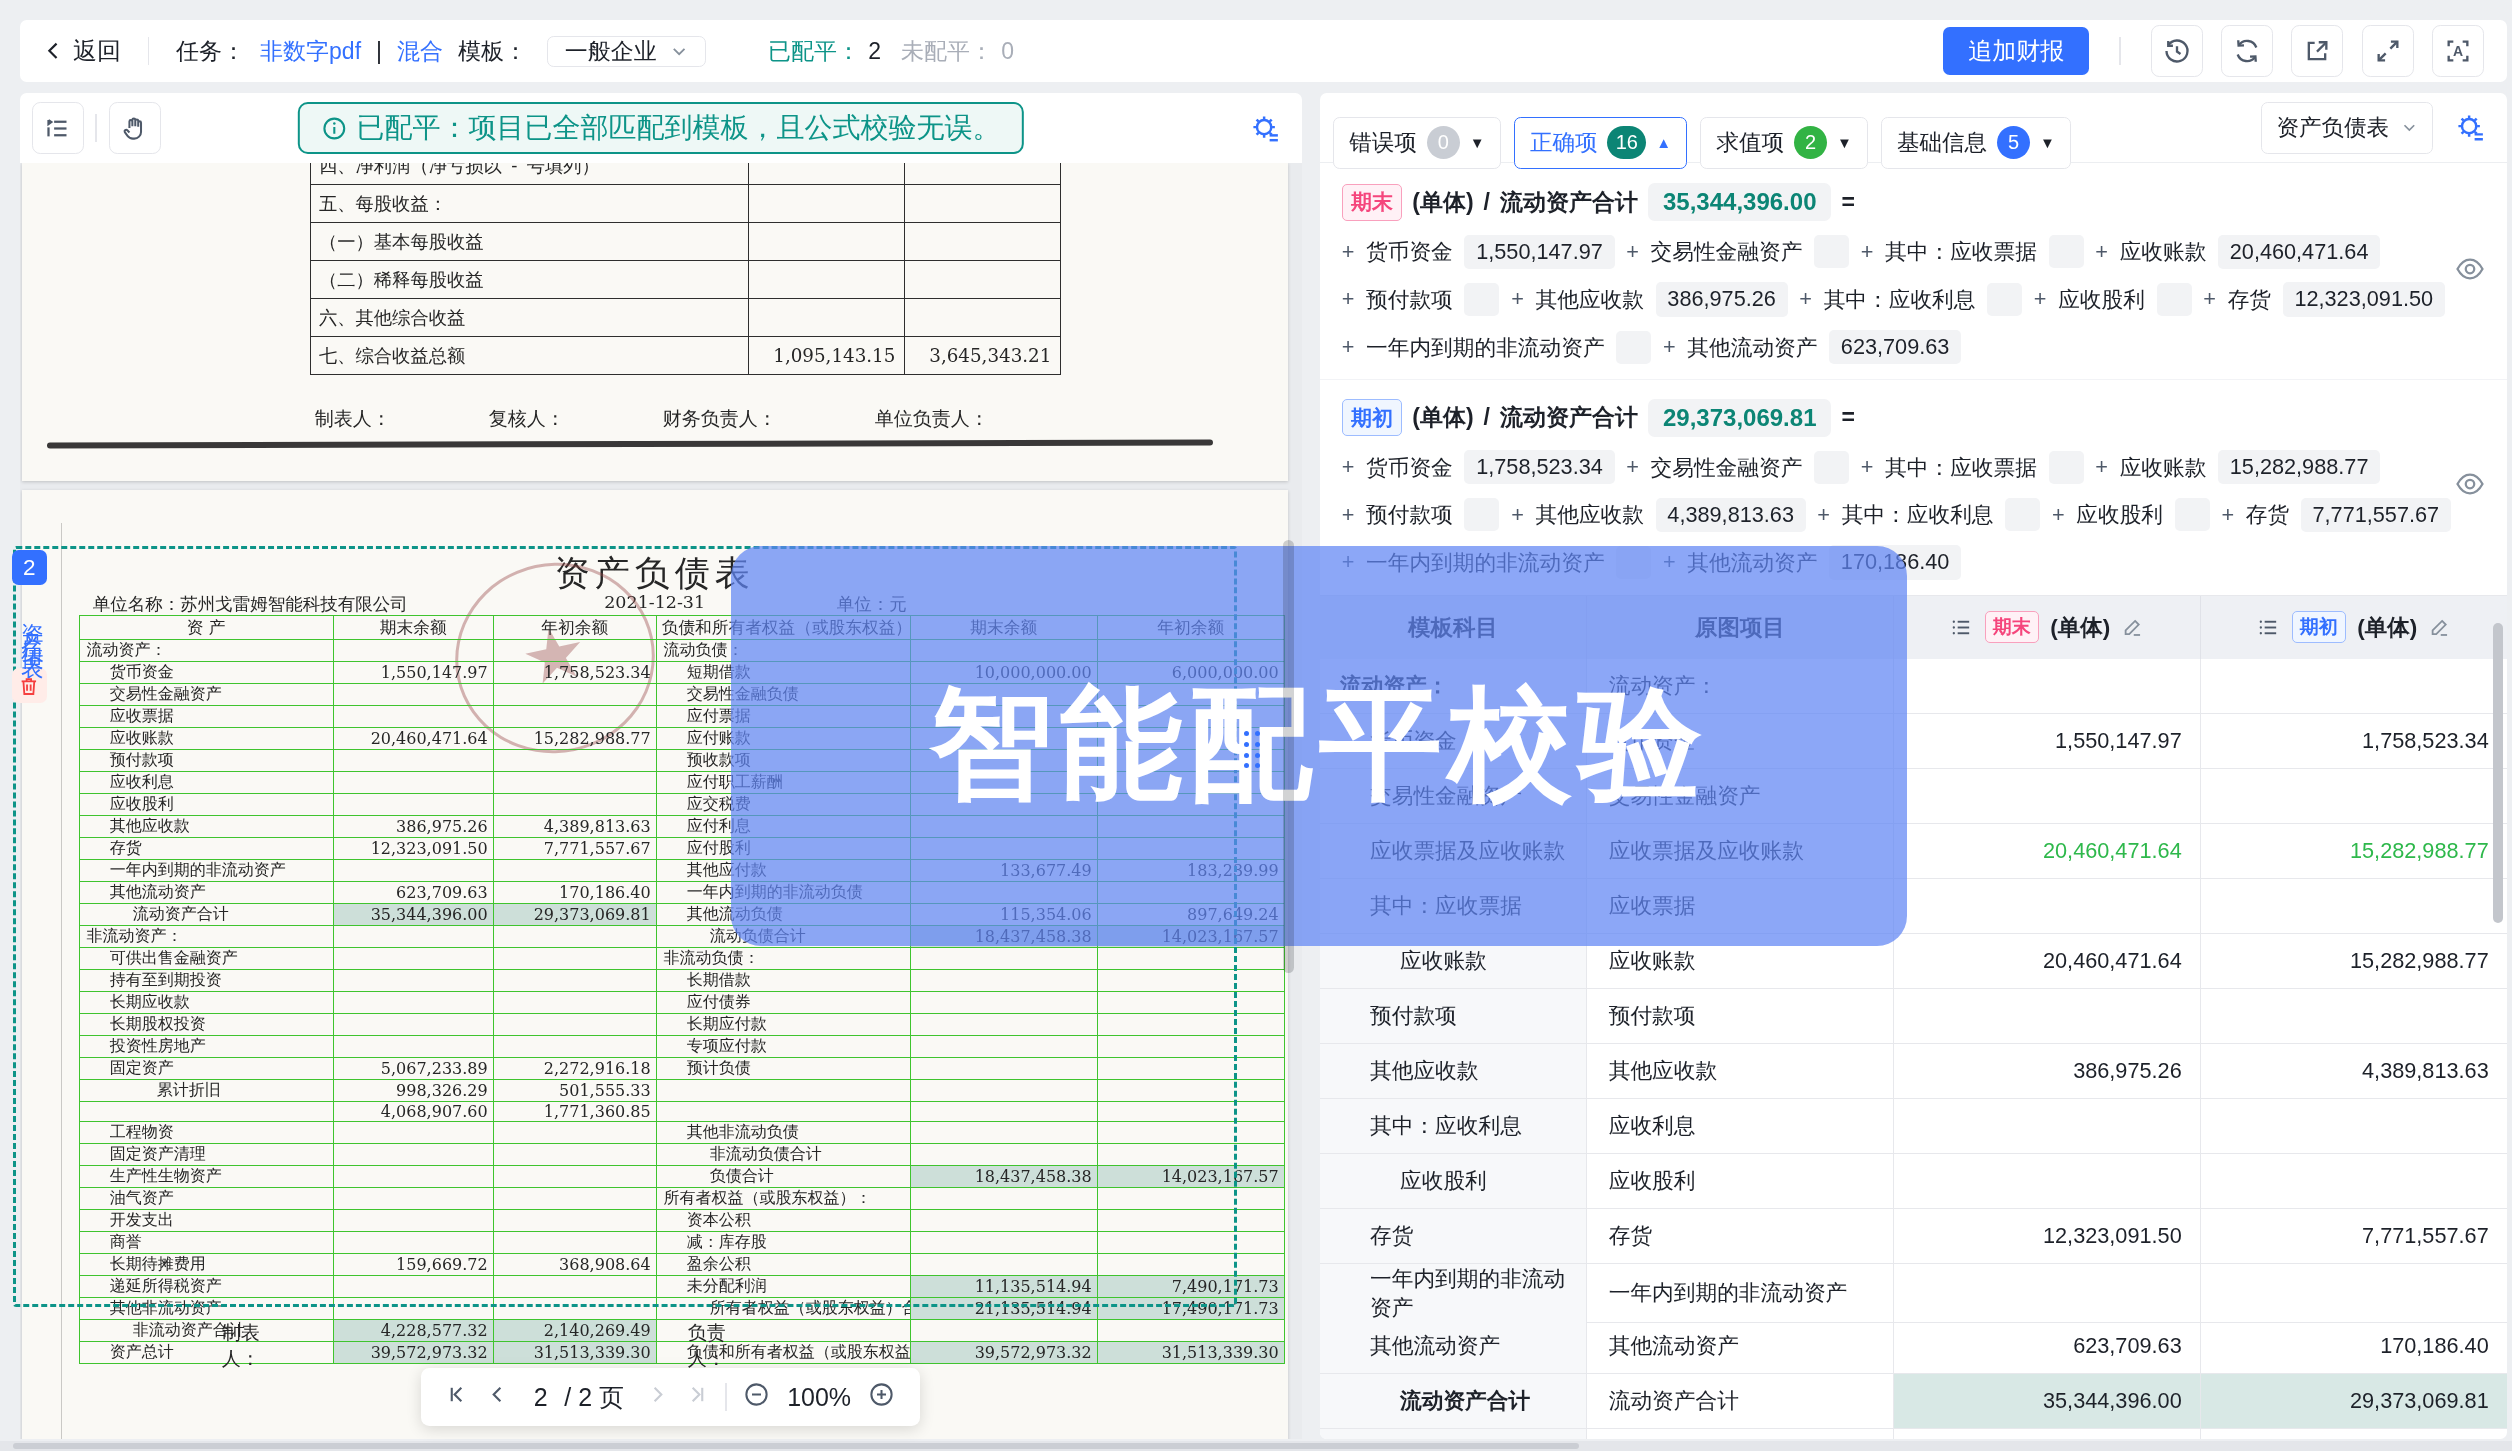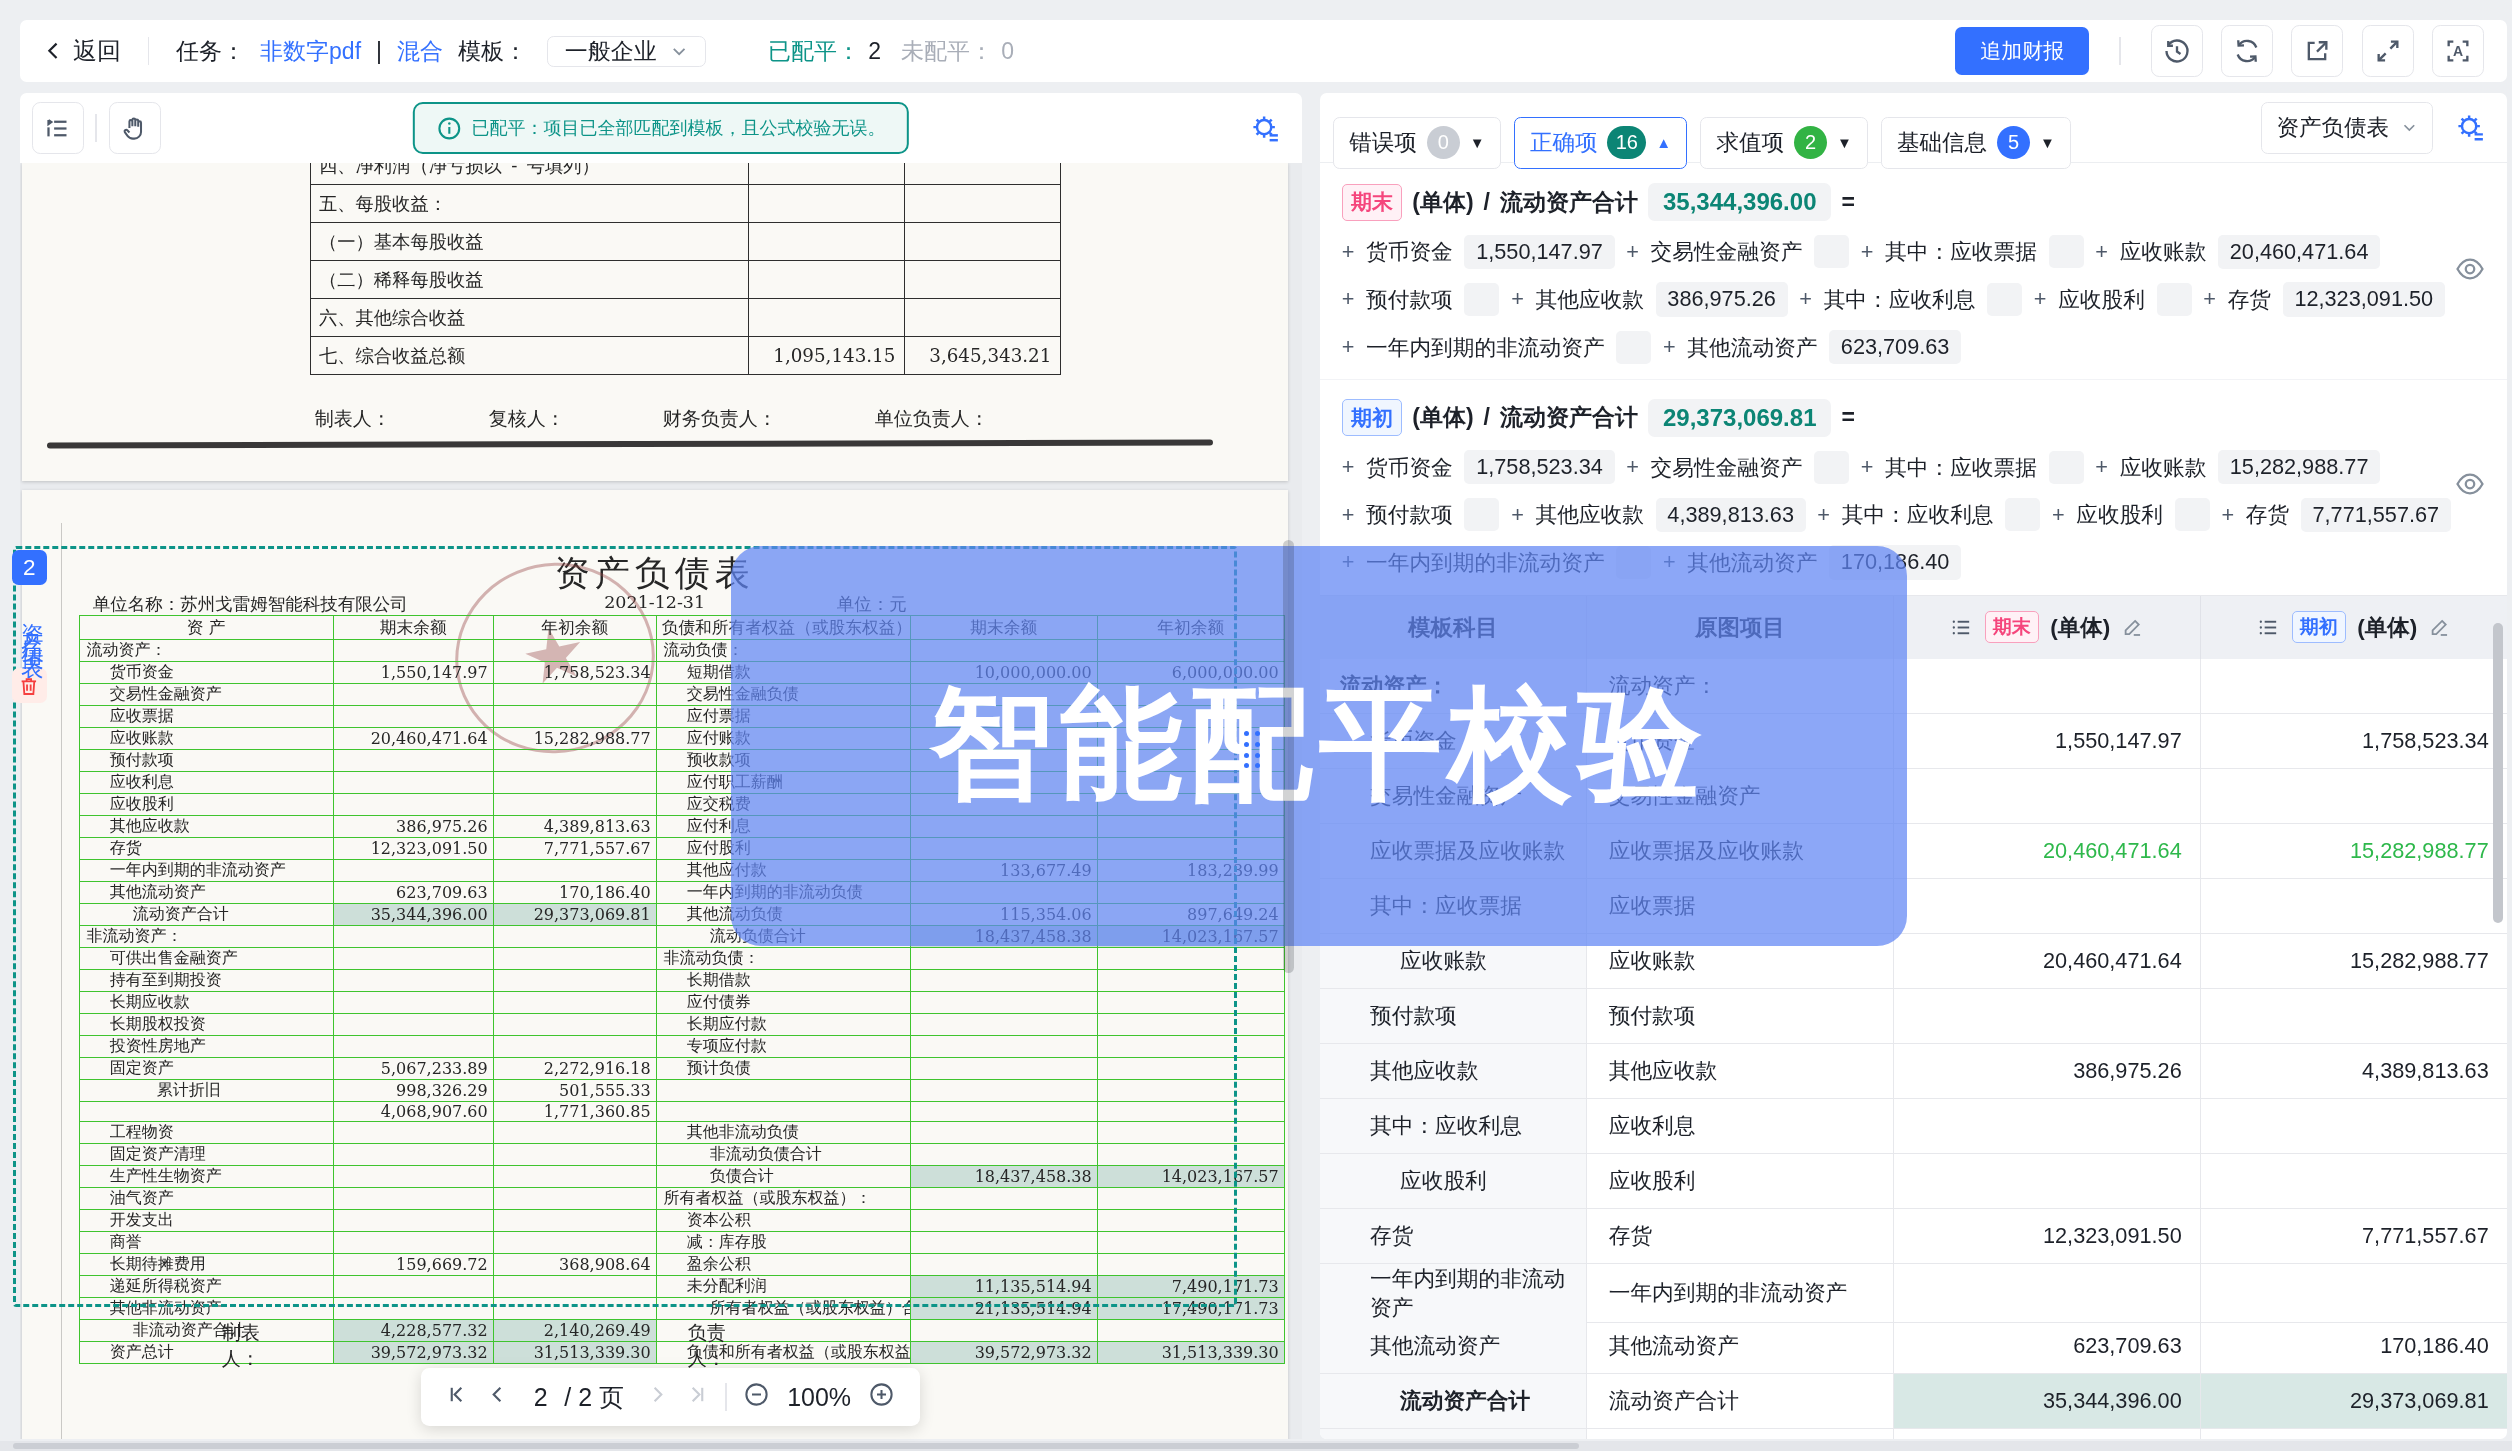--- a/index.html
+++ b/index.html
@@ -13,32 +13,32 @@
   .tb-left { display:flex; align-items:center; gap:15px; }
   .back-btn { display:flex; align-items:center; gap:8.3px; cursor:pointer; font-size:24px; }
   .v-div { width:1.7px; height:28px; background:#e5e6eb; margin:0 11.7px; }
   .blue { color:#3370ff; }
   .teal-t { color:#0d9488; }
   .gray-t { color:#a9aeb8; }
   .sel-box { display:flex; align-items:center; gap:13.3px; border:1.7px solid #e5e6eb; border-radius:6.7px;
     height:31px; padding:0 16.7px; margin-left:5px; }
   .tb-stats { display:flex; align-items:center; gap:8.3px; margin-left:47px; }
   .tb-right { margin-left:auto; display:flex; align-items:center; gap:18.3px; }
-  .btn-primary { background:#3370ff; color:#fff; font-size:21px; height:48px; padding:0 25px;
+  .btn-primary { background:#3370ff; color:#fff; font-size:24px; height:48px; padding:0 25px;
     border:none; border-radius:6.7px; display:flex; align-items:center; cursor:pointer; }
   .icon-btn { width:52px; height:52px; border:1.7px solid #e5e6eb; border-radius:8.3px; background:#fff;
     display:flex; align-items:center; justify-content:center; cursor:pointer; }
   .icon-btn svg { stroke:#4e5969; }
 
   
   .lp-toolbar { position:absolute; left:20px; top:93px; width:1282px; height:70px; background:#fff;
     border-radius:6.7px 6.7px 0 0; display:flex; align-items:center; padding:0 11.7px; }
   .status-pill { position:absolute; left:50%; transform:translateX(-50%); top:9.2px; height:52px;
     border:2.1px solid #0d9488; background:#eef8f6; color:#0d9488; border-radius:10px;
-    display:flex; align-items:center; gap:10px; padding:0 21.7px; font-size:18px; white-space:nowrap; }
+    display:flex; align-items:center; gap:10px; padding:0 21.7px; font-size:28px; white-space:nowrap; }
   .gear-btn { position:absolute; right:13.3px; top:11.7px; width:47px; height:47px; display:flex;
     align-items:center; justify-content:center; cursor:pointer; }
 
   
   .doc-area { position:absolute; left:20px; top:163px; width:1282px; height:1276px; background:#e9ebee; overflow:hidden; }
   .page { position:absolute; background:#faf9f5; box-shadow:0 0.8px 3.3px rgba(0,0,0,.18); }
   .p1 { left:1.7px; top:0; width:1266px; height:318px; overflow:hidden; }
   .p2 { left:1.7px; top:327px; width:1266px; height:950px; overflow:hidden; }
   .doc-serif { font-family:"DejaVu Serif","Liberation Serif",serif; color:#262626; }
 

